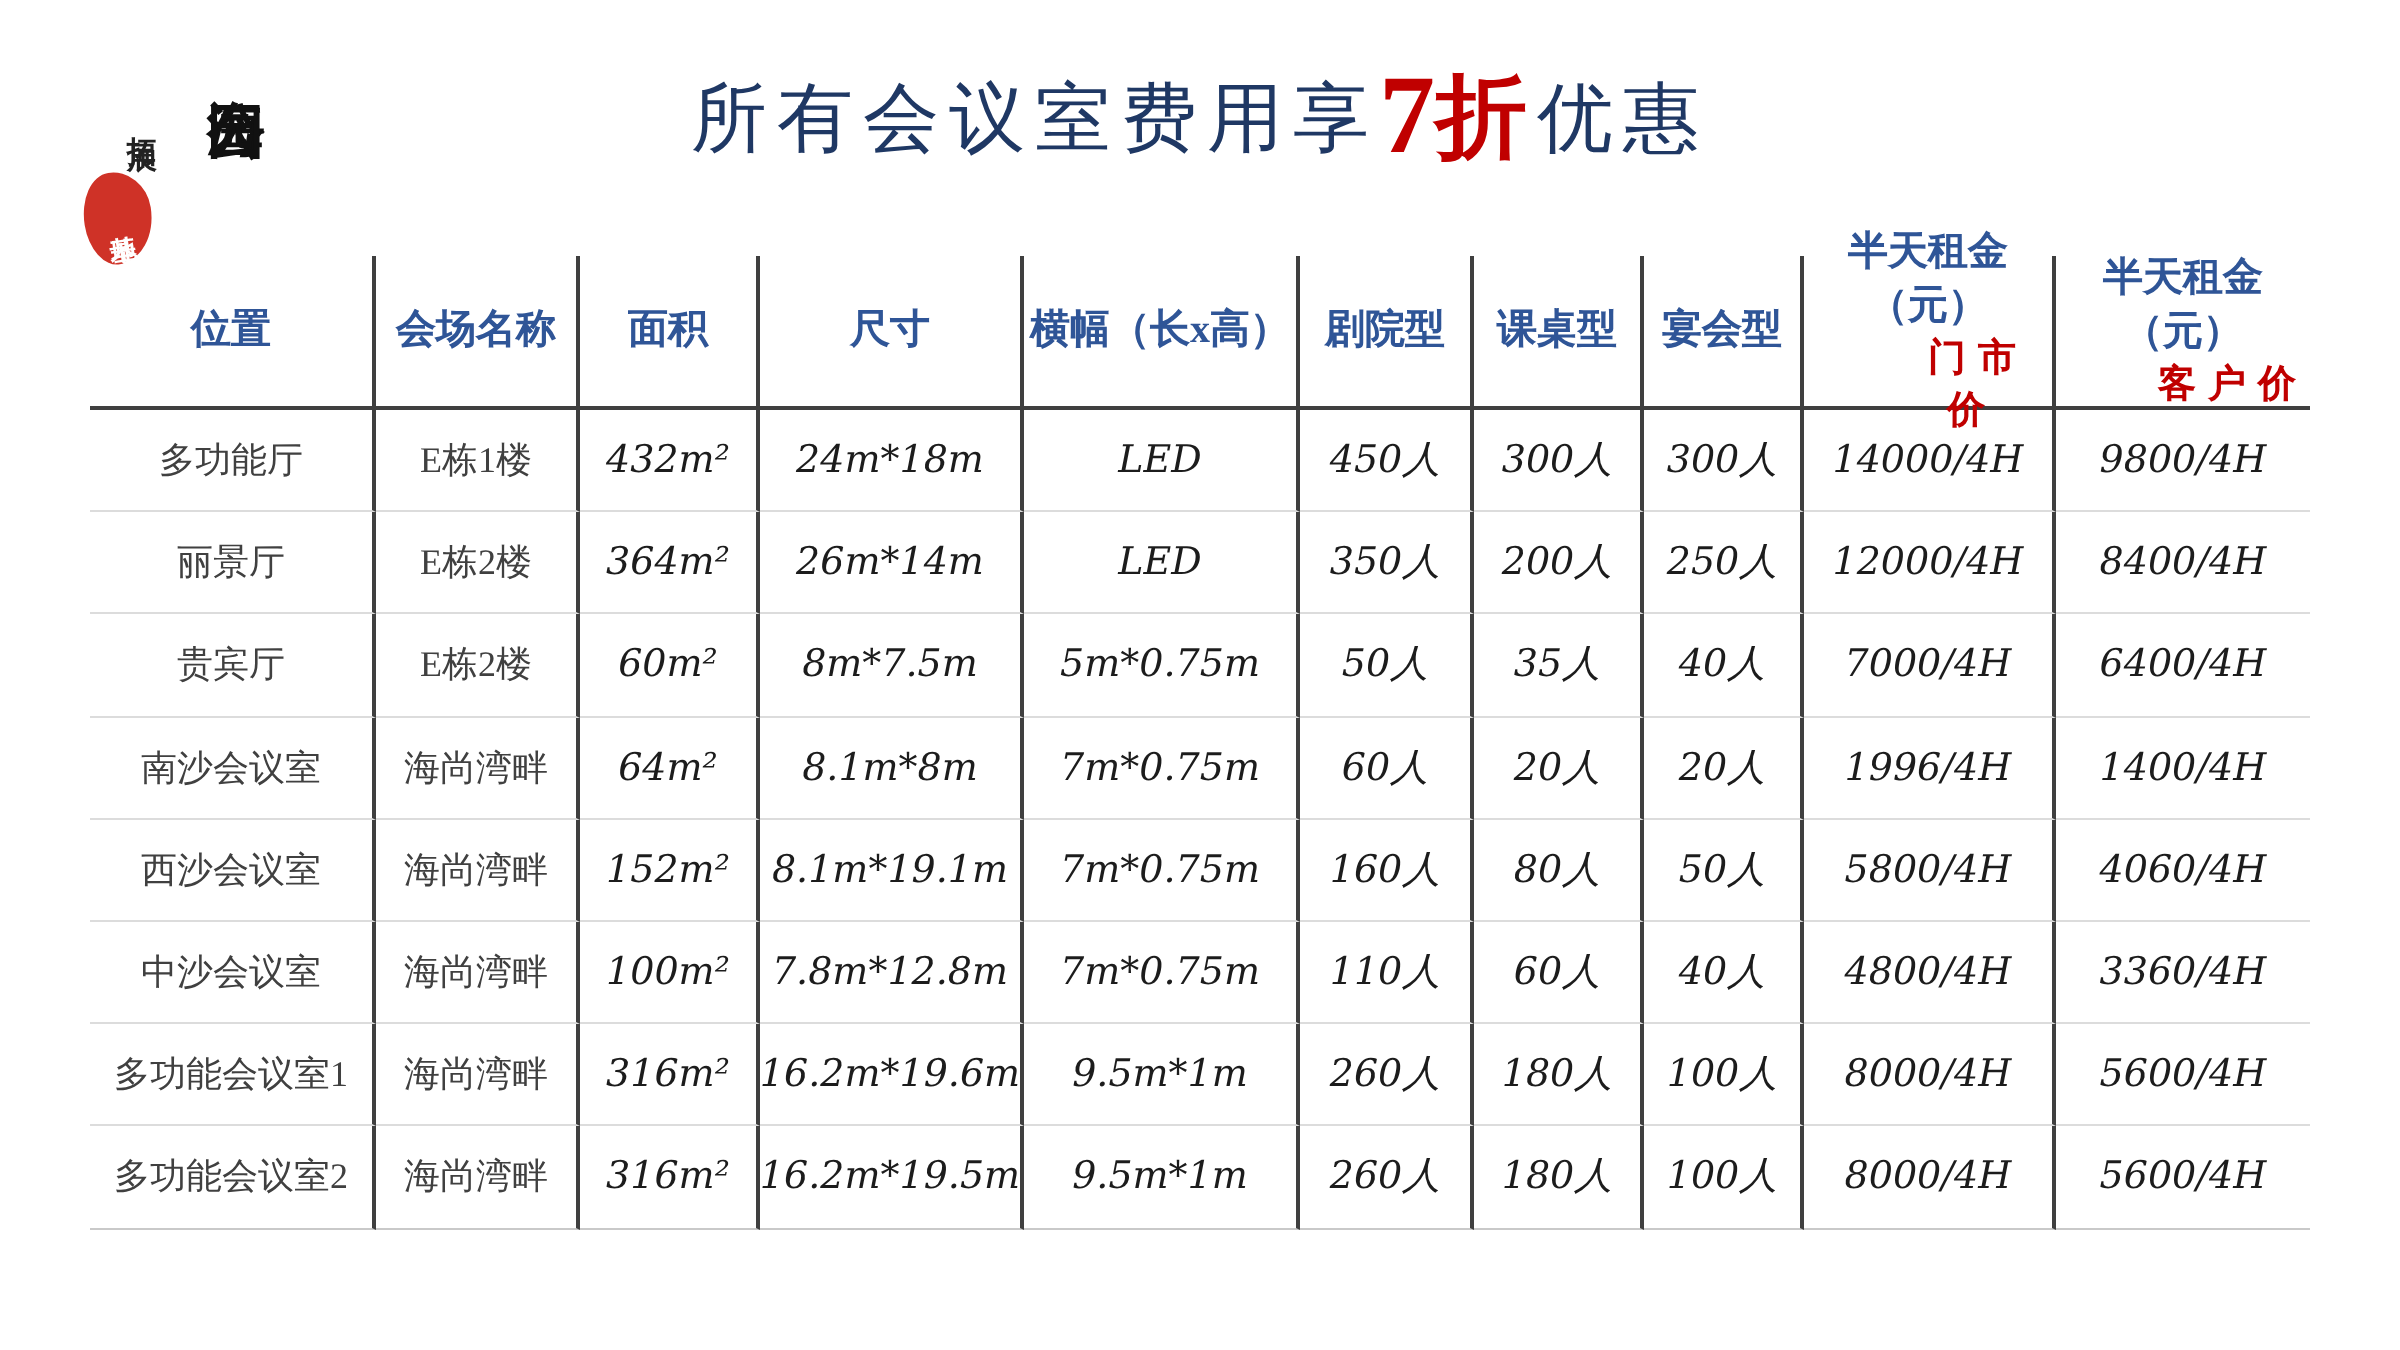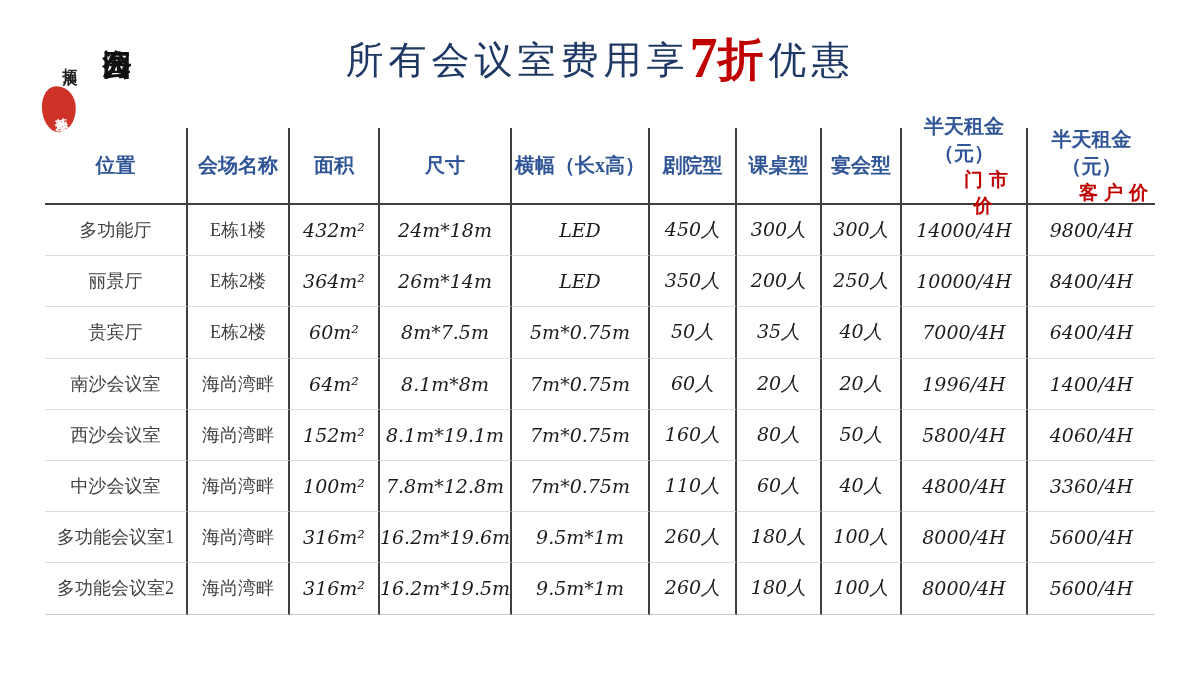--- a/index.html
+++ b/index.html
@@ -141,21 +141,21 @@
       <div class="td hw">14000/4H</div>
       <div class="td hw col-last">9800/4H</div>
       <div class="td cn">丽景厅</div>
       <div class="td cn">E栋2楼</div>
       <div class="td hw">364m²</div>
       <div class="td hw">26m*14m</div>
       <div class="td hw">LED</div>
       <div class="td hw">350人</div>
       <div class="td hw">200人</div>
       <div class="td hw">250人</div>
-      <div class="td hw">10000/4H</div>
+      <div class="td hw">12000/4H</div>
       <div class="td hw col-last">8400/4H</div>
       <div class="td cn">贵宾厅</div>
       <div class="td cn">E栋2楼</div>
       <div class="td hw">60m²</div>
       <div class="td hw">8m*7.5m</div>
       <div class="td hw">5m*0.75m</div>
       <div class="td hw">50人</div>
       <div class="td hw">35人</div>
       <div class="td hw">40人</div>
       <div class="td hw">7000/4H</div>

